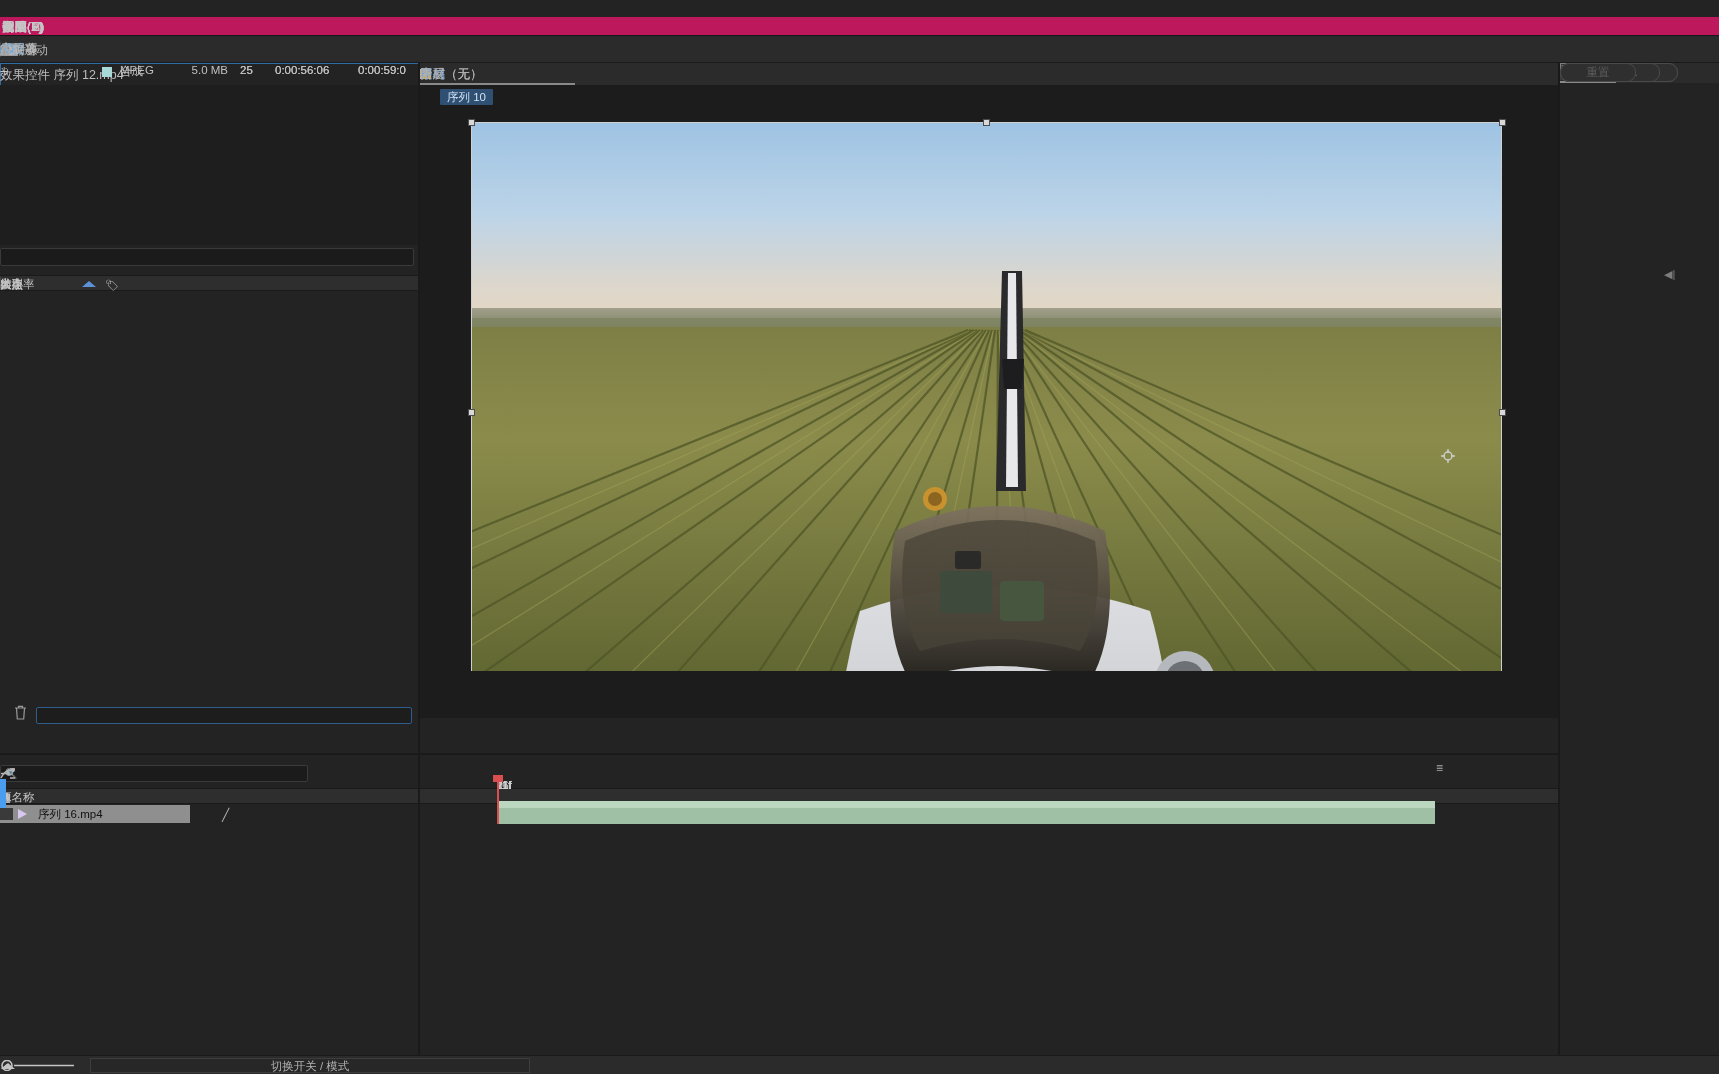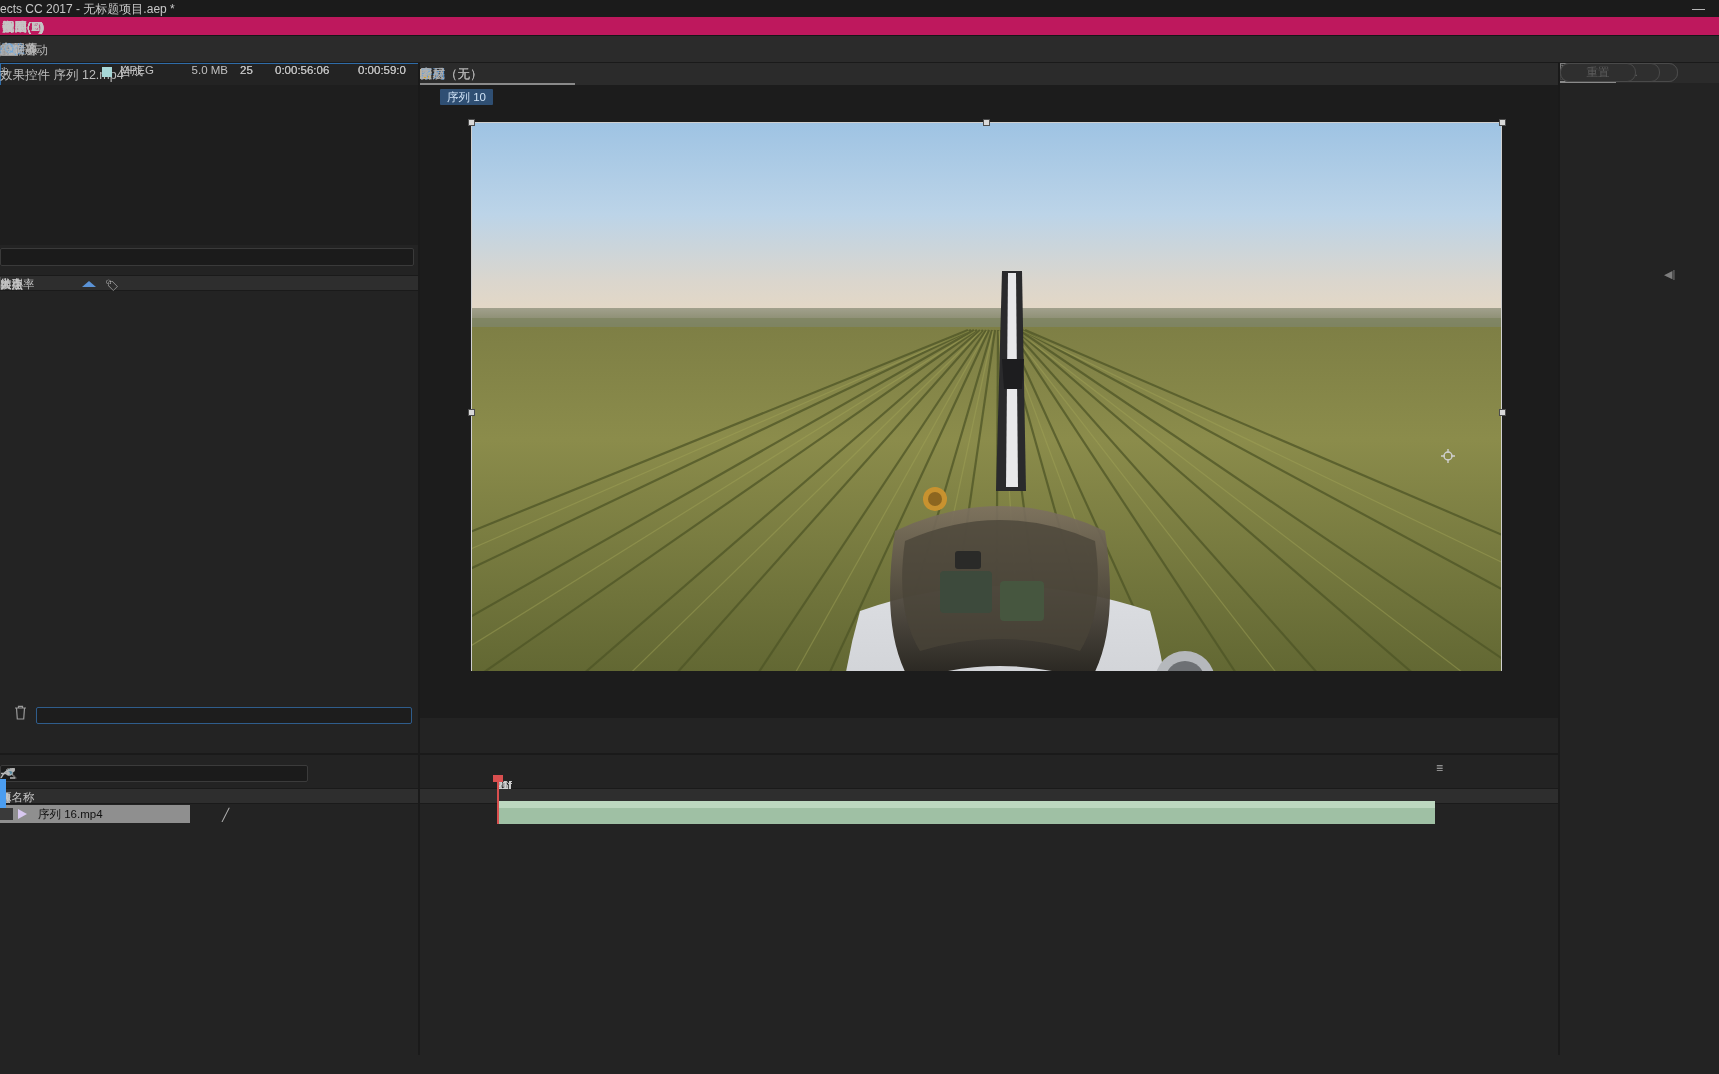--- a/index.html
+++ b/index.html
@@ -186,24 +186,20 @@
   .dimtext { color:#6f6f6f; }
 
   
   .divider { position:absolute; background:#1a1a1a; }
 </style>
 </head>
 <body>
 
 <div class="app">
 
-  <div class="titlebar">
-    <span class="txt">ects CC 2017 - 无标题项目.aep *</span>
-    <span class="minbtn">—</span>
-  </div>
 
   <div class="menubar">
     <span class="mi" style="left:0">合成(C)</span>
     <span class="mi" style="left:44">图层(L)</span>
     <span class="mi" style="left:92">效果(T)</span>
     <span class="mi" style="left:140">动画(A)</span>
     <span class="mi" style="left:191">视图(V)</span>
     <span class="mi" style="left:240">窗口</span>
     <span class="mi" style="left:275">帮助(H)</span>
   </div>
@@ -713,20 +709,39 @@
       <span class="rtick" style="left:911"></span>
     </div>
     <div class="tl-greenbar"></div>
     <div class="tl-layerbar"></div>
     <div class="playhead"></div>
     <div class="playhead-top"></div>
     <div class="wab" style="left:1434"></div>
     <span style="position:absolute;left:1436px;top:6px;color:#b0b0b0;font-size:12px;">≡</span>
   </div>
 
+  <div class="statusbar">
+    <span class="status-btn">切换开关 / 模式</span>
+    <span class="zoomctl" style="left:545">
+      <svg width="13" height="9" viewBox="0 0 13 9">
+          <path d="M1 7 L6.5 2 L12 7" fill="#b0b0b0"></path>
+        </svg>
+    </span>
+    <span class="zoomctl" style="left:568">
+      <svg width="80" height="11" viewBox="0 0 80 11">
+          <circle cx="7" cy="5.5" r="5" fill="none" stroke="#c4c4c4" stroke-width="1.6"></circle>
+          <path d="M14 5.5H74" stroke="#c4c4c4" stroke-width="1.6"></path>
+        </svg>
+    </span>
+    <span class="zoomctl" style="left:625">
+      <svg width="16" height="9" viewBox="0 0 16 9">
+          <path d="M1 7 L8 1 L15 7" fill="#c4c4c4"></path>
+        </svg>
+    </span>
+  </div>
 
   <div class="rightdock">
 
     <div class="rp" style="top:0;height:140px;">
       <div class="rp-tabs">
         <span class="rp-tab active" style="left:8">信息</span>
         <span class="rp-menu" style="left:44">≡</span>
         <span class="rp-tab" style="left:70">音频</span>
         <div class="rp-underline" style="left:6;width:34px;"></div>
       </div>

